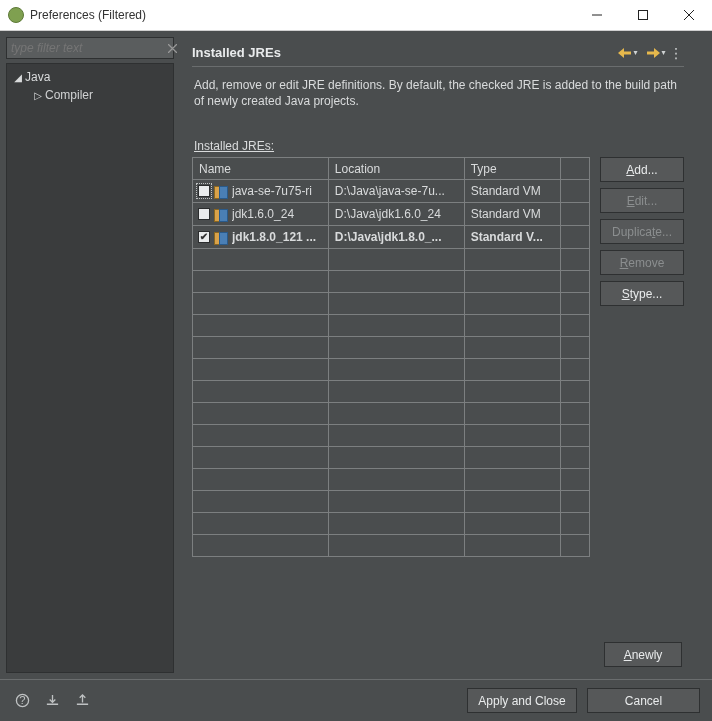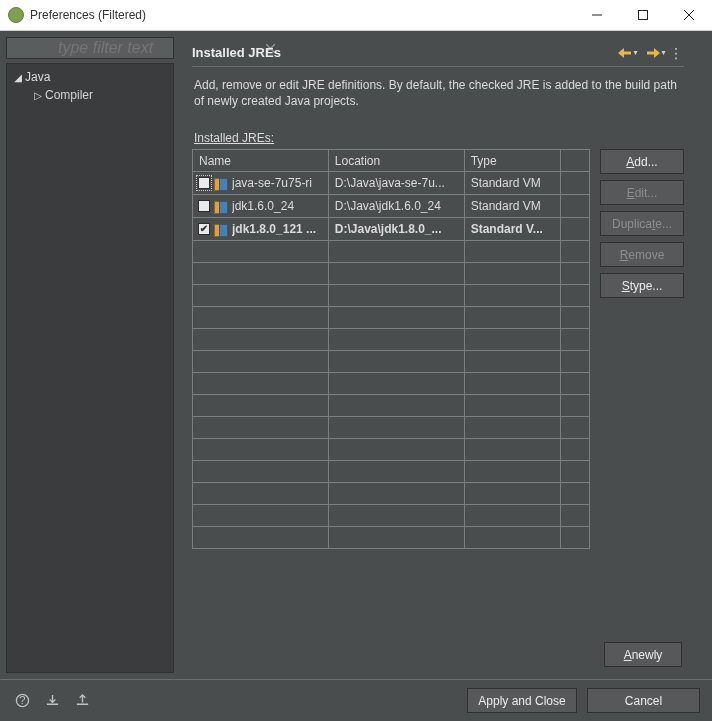--- a/index.html
+++ b/index.html
@@ -36,21 +36,21 @@
   
   .nav {
     width: 180px; padding: 6px; display: flex; flex-direction: column; gap: 4px;
   }
   .filter-box {
     height: 22px; background: #5a5d5e; border: 1px solid #2e3031;
     display: flex; align-items: center; padding: 0 4px;
   }
   .filter-box input {
     flex: 1; background: transparent; border: none; outline: none;
-    color: #bfc2c3; font-style: italic; font-size: 16px; margin-left: 47px;
+    color: #bfc2c3; font-style: italic; font-size: 12px;
   }
   .filter-box .clear {
     width: 14px; height: 14px; display: flex; align-items: center; justify-content: center;
     color: #999;
   }
   .tree { flex: 1; background: #3a3c3d; border: 1px solid #2e3031; padding: 4px 2px; }
   .tree-item { display: flex; align-items: center; height: 18px; padding: 0 2px; color: #d9dbdc; }
   .tree-item .twist { width: 14px; text-align: center; color: #d9dbdc; font-size: 10px; }
   .tree-item.child { padding-left: 22px; color: #d0d2d3; }
 
@@ -65,21 +65,21 @@
   .nav-arrow {
     width: 24px; height: 22px; display: flex; align-items: center; justify-content: center;
     margin-left: 4px;
   }
   .nav-arrow.back { color: #e6b84c; }
   .nav-arrow.fwd  { color: #e6b84c; }
   .nav-arrow .mini { color: #cfd2d3; font-size: 8px; margin-left: 1px; }
   .menu-dots { width: 16px; color: #cfd2d3; text-align: center; font-size: 14px; letter-spacing: 0; }
 
   .desc { margin: 10px 2px 14px 2px; color: #d9dbdc; line-height: 1.35; font-size: 12px; }
-  .inst-label { margin: 8px 2px 4px 2px; color: #d9dbdc; text-decoration: underline; }
+  .inst-label { margin: 16px 2px 4px 2px; color: #d9dbdc; text-decoration: underline; }
 
   .table-area { flex: 1; display: flex; gap: 10px; min-height: 0; }
   .table-wrap { flex: 1; min-width: 0; }
   table.jre {
     width: 100%; border-collapse: collapse; background: #4a4d4e;
     table-layout: fixed;
   }
   table.jre th, table.jre td {
     border: 1px solid #7c7f80; height: 22px; padding: 0 6px;
     overflow: hidden; white-space: nowrap; text-overflow: ellipsis;

